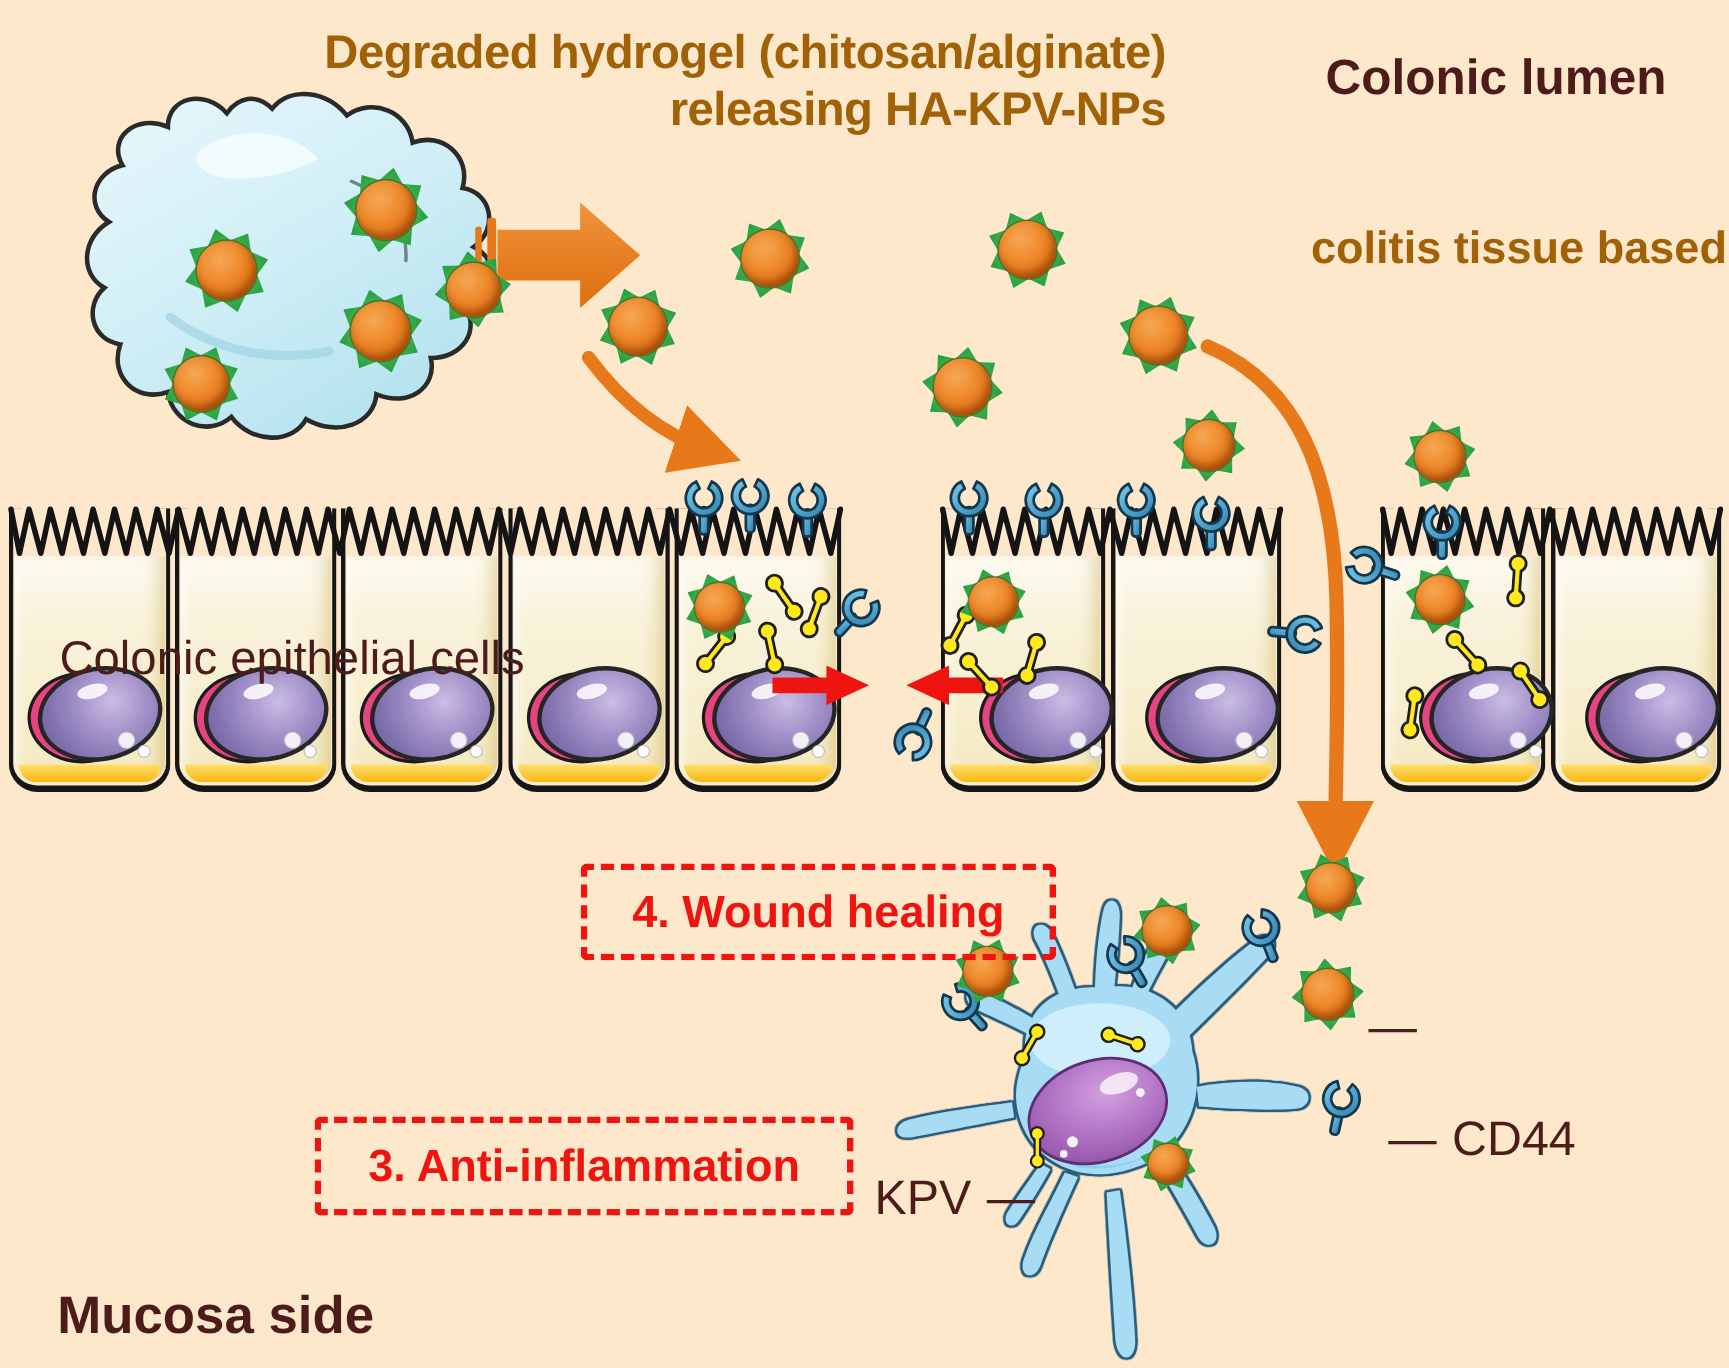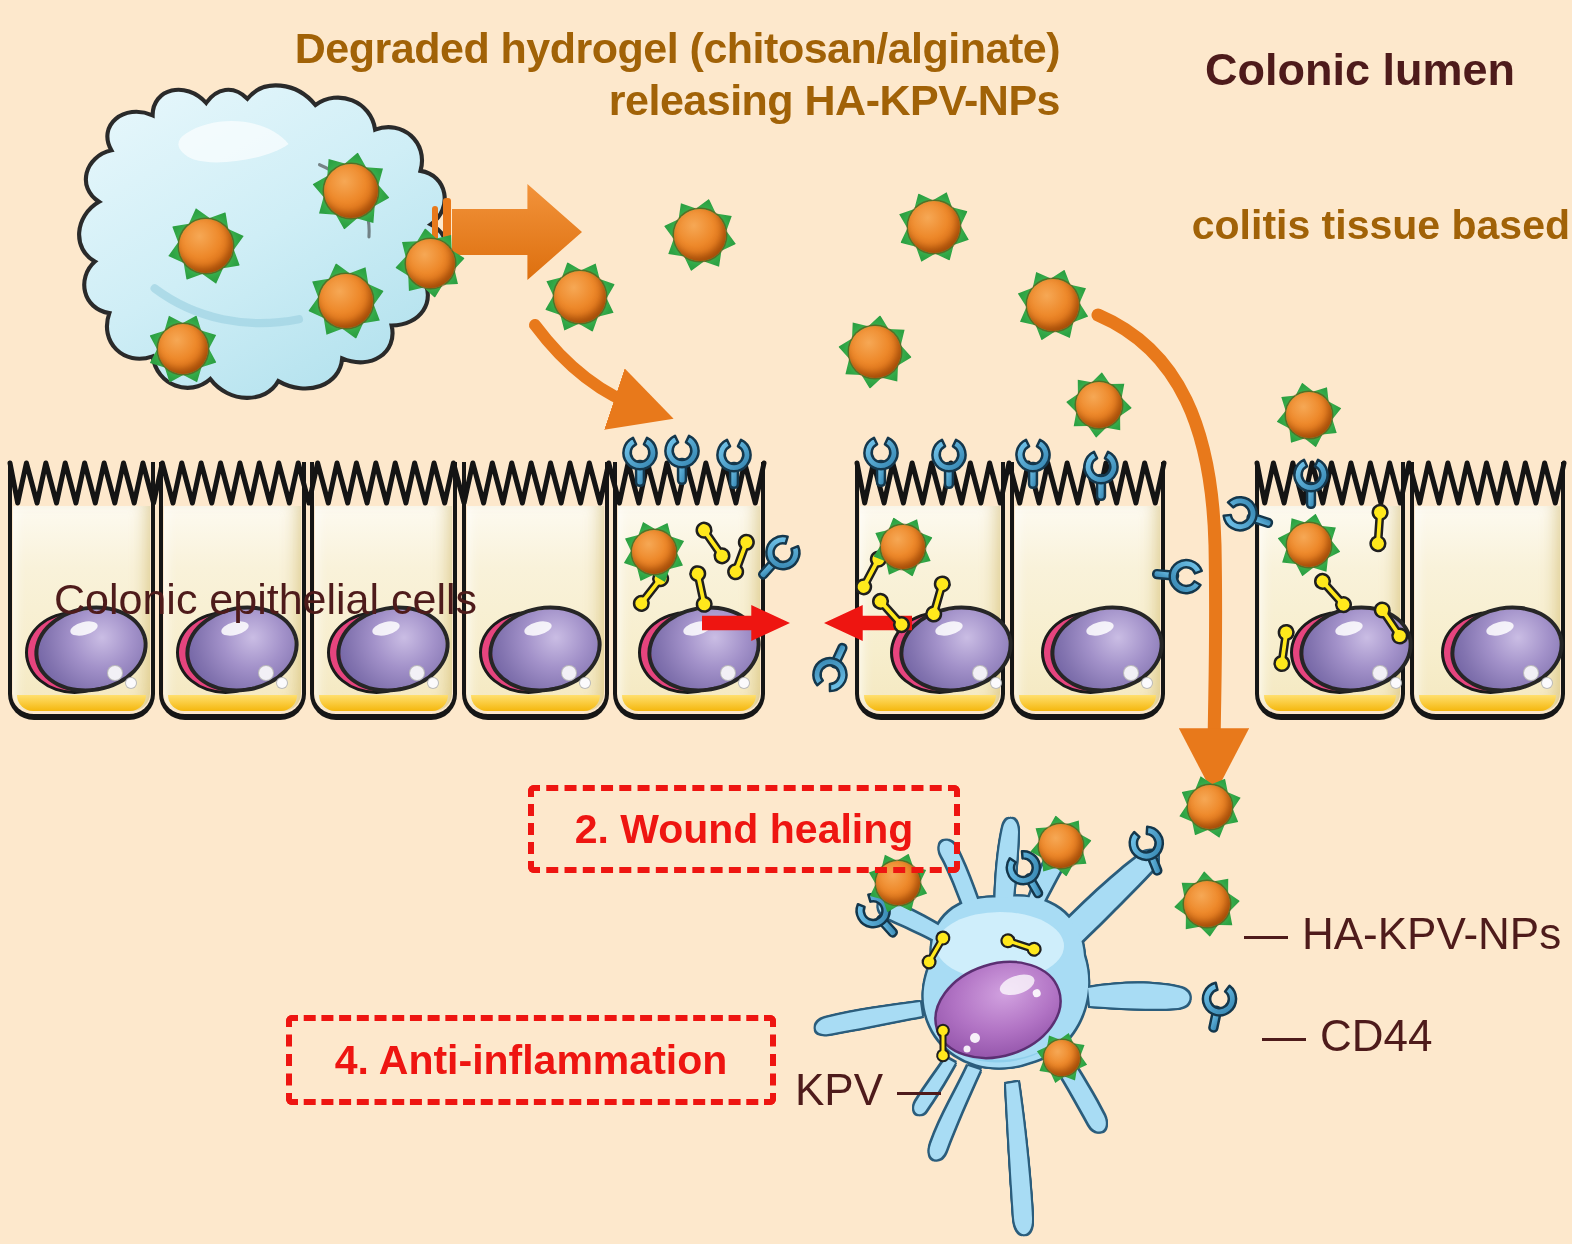--- a/index.html
+++ b/index.html
@@ -400,33 +400,33 @@
       <i></i>
     </div>
   <div class="np" style="left:1174px;top:871px;width:66px;height:66px;--rot:-5deg">
       <i></i>
     </div>
   <div class="np" style="left:1036px;top:1032px;width:52px;height:52px;--rot:15deg">
       <i></i>
     </div>
 
   <div class="abs stepbox top-layer" style="left:528px;top:756px;width:420px;height:76px">
-    <span>2. Wound healing</span>
+    <span>4. Wound healing</span>
   </div>
   <div class="abs stepbox top-layer" style="left:286px;top:986px;width:478px;height:78px">
-    <span>4. Anti-inflammation</span>
+    <span>3. Anti-inflammation</span>
   </div>
 
   <div class="abs legend-row top-layer" style="left:1244px;top:880px">
     <span class="legend-dash">—</span>
-    <span>HA-KPV-NPs</span>
   </div>
   <div class="abs legend-row top-layer" style="left:1262px;top:982px">
     <span class="legend-dash">—</span>
     <span>CD44</span>
   </div>
   <div class="abs legend-row top-layer" style="left:795px;top:1036px">
     <span>KPV</span>
     <span class="legend-dash">—</span>
   </div>
 
+  <div class="abs t-maroon mucosa top-layer">Mucosa side</div>
 
 </div>
 
 </body></html>

